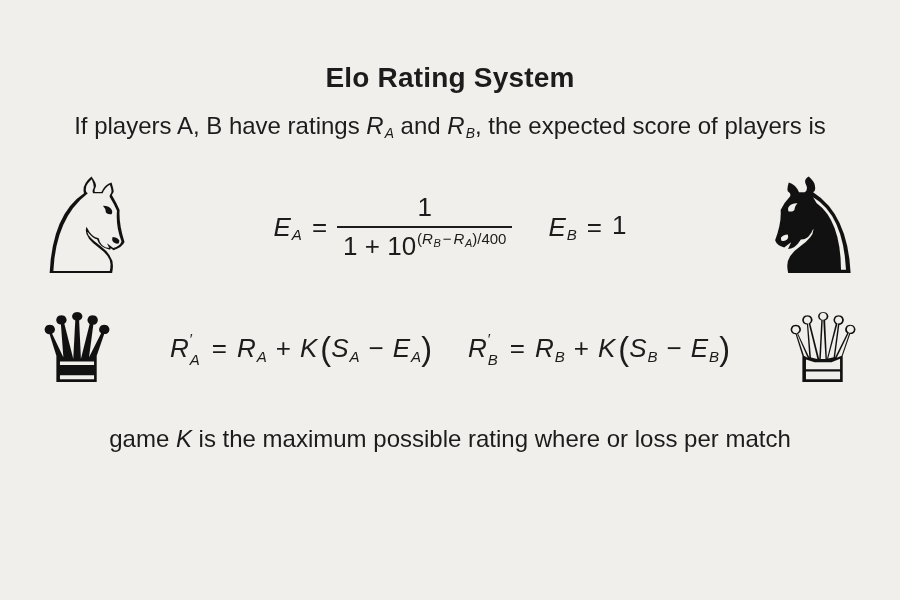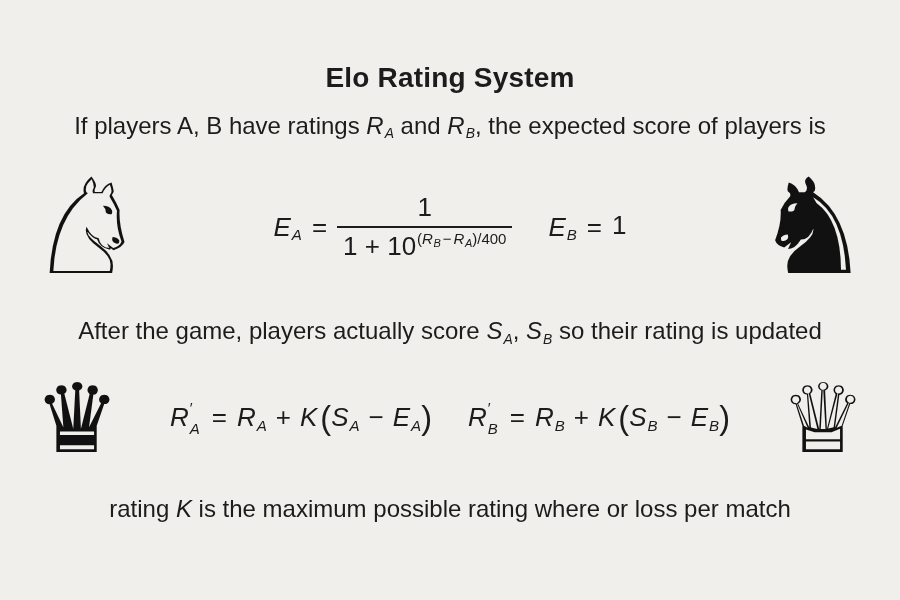--- a/index.html
+++ b/index.html
@@ -112,21 +112,20 @@
       </span>
 
     </div>
 
     <div class="icon-box knight-box">
       <span class="icon knight">♞</span>
     </div>
 
   </div>
 
-  <p class="line score-line"><span>After the game, players actually score </span><span class="mi">S</span><span class="sub">A</span><span>, </span><span class="mi">S</span><span class="sub">B</span><span> so their rating is updated</span></p>
 
   <div class="row row-update">
 
     <div class="icon-box queen-box">
       <span class="icon queen">♛</span>
     </div>
 
     <div class="center-group">
 
       <span class="formula"><span class="mi">R</span><span class="supsub"><span class="ss-top">′</span><span class="ss-bot">A</span></span><span class="eq">=</span><span class="mi">R</span><span class="sub">A</span><span class="op">+</span><span class="mi">K</span><span class="paren paren-open">(</span><span class="mi">S</span><span class="sub">A</span><span class="op">−</span><span class="mi">E</span><span class="sub">A</span><span class="paren">)</span></span>
@@ -134,15 +133,15 @@
       <span class="formula"><span class="mi">R</span><span class="supsub"><span class="ss-top">′</span><span class="ss-bot">B</span></span><span class="eq">=</span><span class="mi">R</span><span class="sub">B</span><span class="op">+</span><span class="mi">K</span><span class="paren paren-open">(</span><span class="mi">S</span><span class="sub">B</span><span class="op">−</span><span class="mi">E</span><span class="sub">B</span><span class="paren">)</span></span>
 
     </div>
 
     <div class="icon-box queen-box">
       <span class="icon queen">♕</span>
     </div>
 
   </div>
 
-  <p class="line footer-line"><span>rating </span><span class="mi">K</span><span> is the maximum possible rating where or loss per match</span></p>
+  <p class="line footer-line"><span>game </span><span class="mi">K</span><span> is the maximum possible rating where or loss per match</span></p>
 
 </div>
 
 </body></html>

